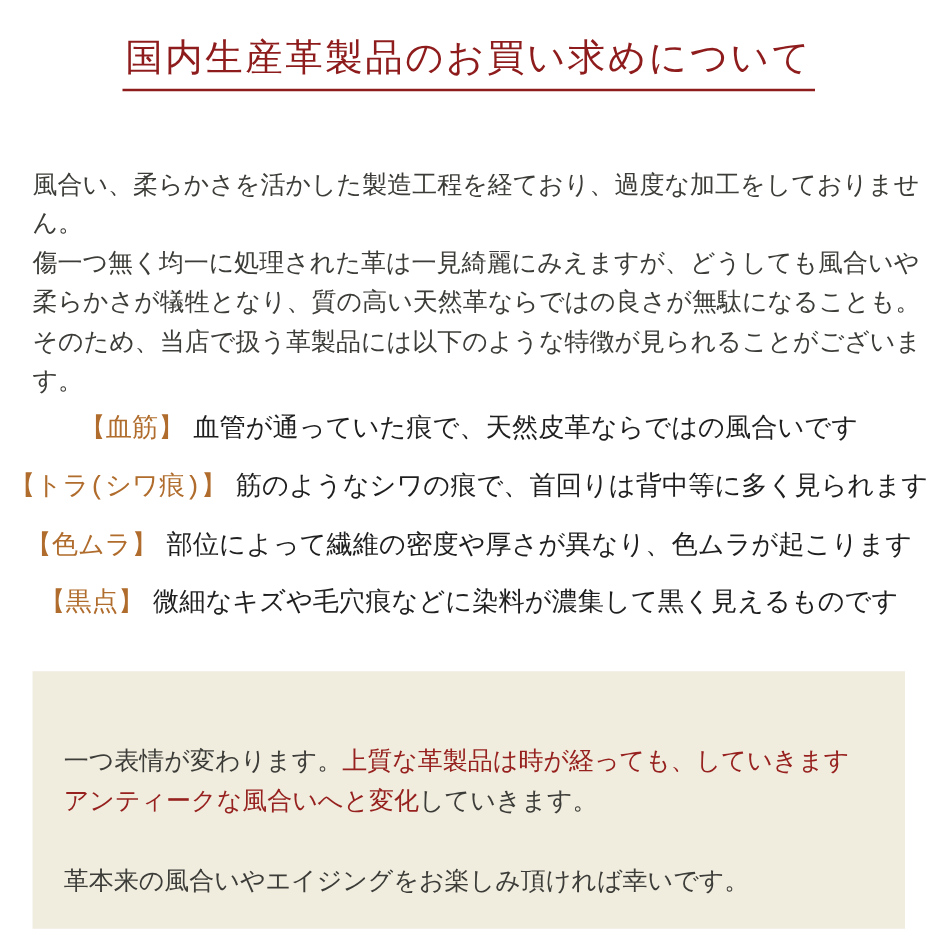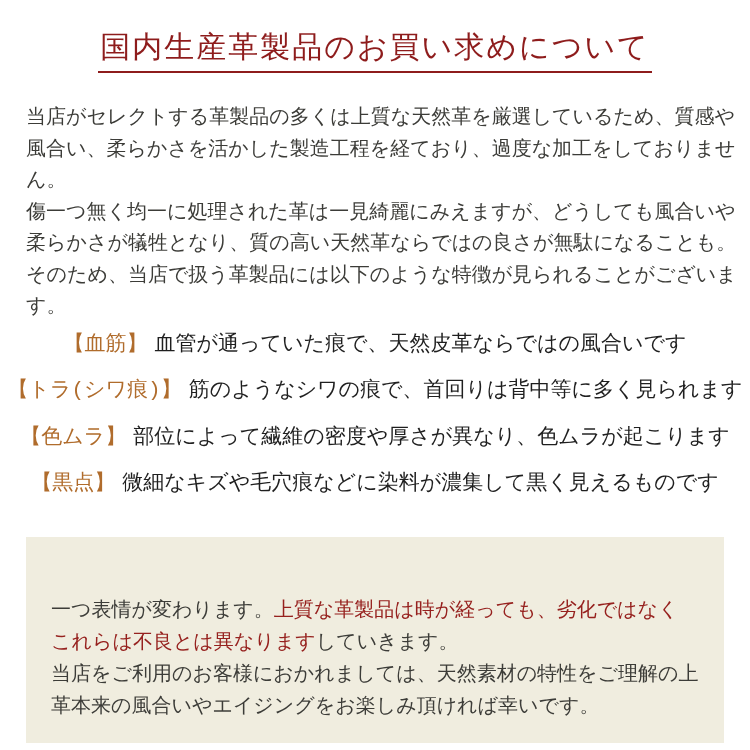--- a/index.html
+++ b/index.html
@@ -78,26 +78,26 @@
 </style>
 </head>
 <body>
 
 <div class="page">
 
   <div class="title-wrap">
     <span class="title-text">国内生産革製品のお買い求めについて</span>
   </div>
 
-  <p class="intro"><span>当店がセレクトする革製品の多くは上質な天然革を厳選しているため、質感や</span><br><span>風合い、柔らかさを活かした製造工程を経ており、過度な加工をしておりません。</span><br><span>傷一つ無く均一に処理された革は一見綺麗にみえますが、どうしても風合いや</span><br><span>柔らかさが犠牲となり、質の高い天然革ならではの良さが無駄になることも。</span><br><span>そのため、当店で扱う革製品には以下のような特徴が見られることがございます。</span></p>
+  <p class="intro"><br><span>風合い、柔らかさを活かした製造工程を経ており、過度な加工をしておりません。</span><br><span>傷一つ無く均一に処理された革は一見綺麗にみえますが、どうしても風合いや</span><br><span>柔らかさが犠牲となり、質の高い天然革ならではの良さが無駄になることも。</span><br><span>そのため、当店で扱う革製品には以下のような特徴が見られることがございます。</span></p>
 
   <ul class="features">
     <li><span class="term">【血筋】</span><span class="desc">血管が通っていた痕で、天然皮革ならではの風合いです</span></li>
     <li><span class="term">【トラ(シワ痕)】</span><span class="desc">筋のようなシワの痕で、首回りは背中等に多く見られます</span></li>
     <li><span class="term">【色ムラ】</span><span class="desc">部位によって繊維の密度や厚さが異なり、色ムラが起こります</span></li>
     <li><span class="term">【黒点】</span><span class="desc">微細なキズや毛穴痕などに染料が濃集して黒く見えるものです</span></li>
   </ul>
 
   <div class="note">
-    <p><br><span>一つ表情が変わります。</span><span class="red">上質な革製品は時が経っても、劣化ではなく</span><br><span class="red">これらは不良とは異なります</span><span>していきます。</span><br><span>当店をご利用のお客様におかれましては、天然素材の特性をご理解の上</span><br><span>革本来の風合いやエイジングをお楽しみ頂ければ幸いです。</span></p>
+    <p><br><span>一つ表情が変わります。</span><span class="red">上質な革製品は時が経っても、していきます</span><br><span class="red">アンティークな風合いへと変化</span><span>していきます。</span><br><br><span>革本来の風合いやエイジングをお楽しみ頂ければ幸いです。</span></p>
   </div>
 
 </div>
 
 </body></html>

